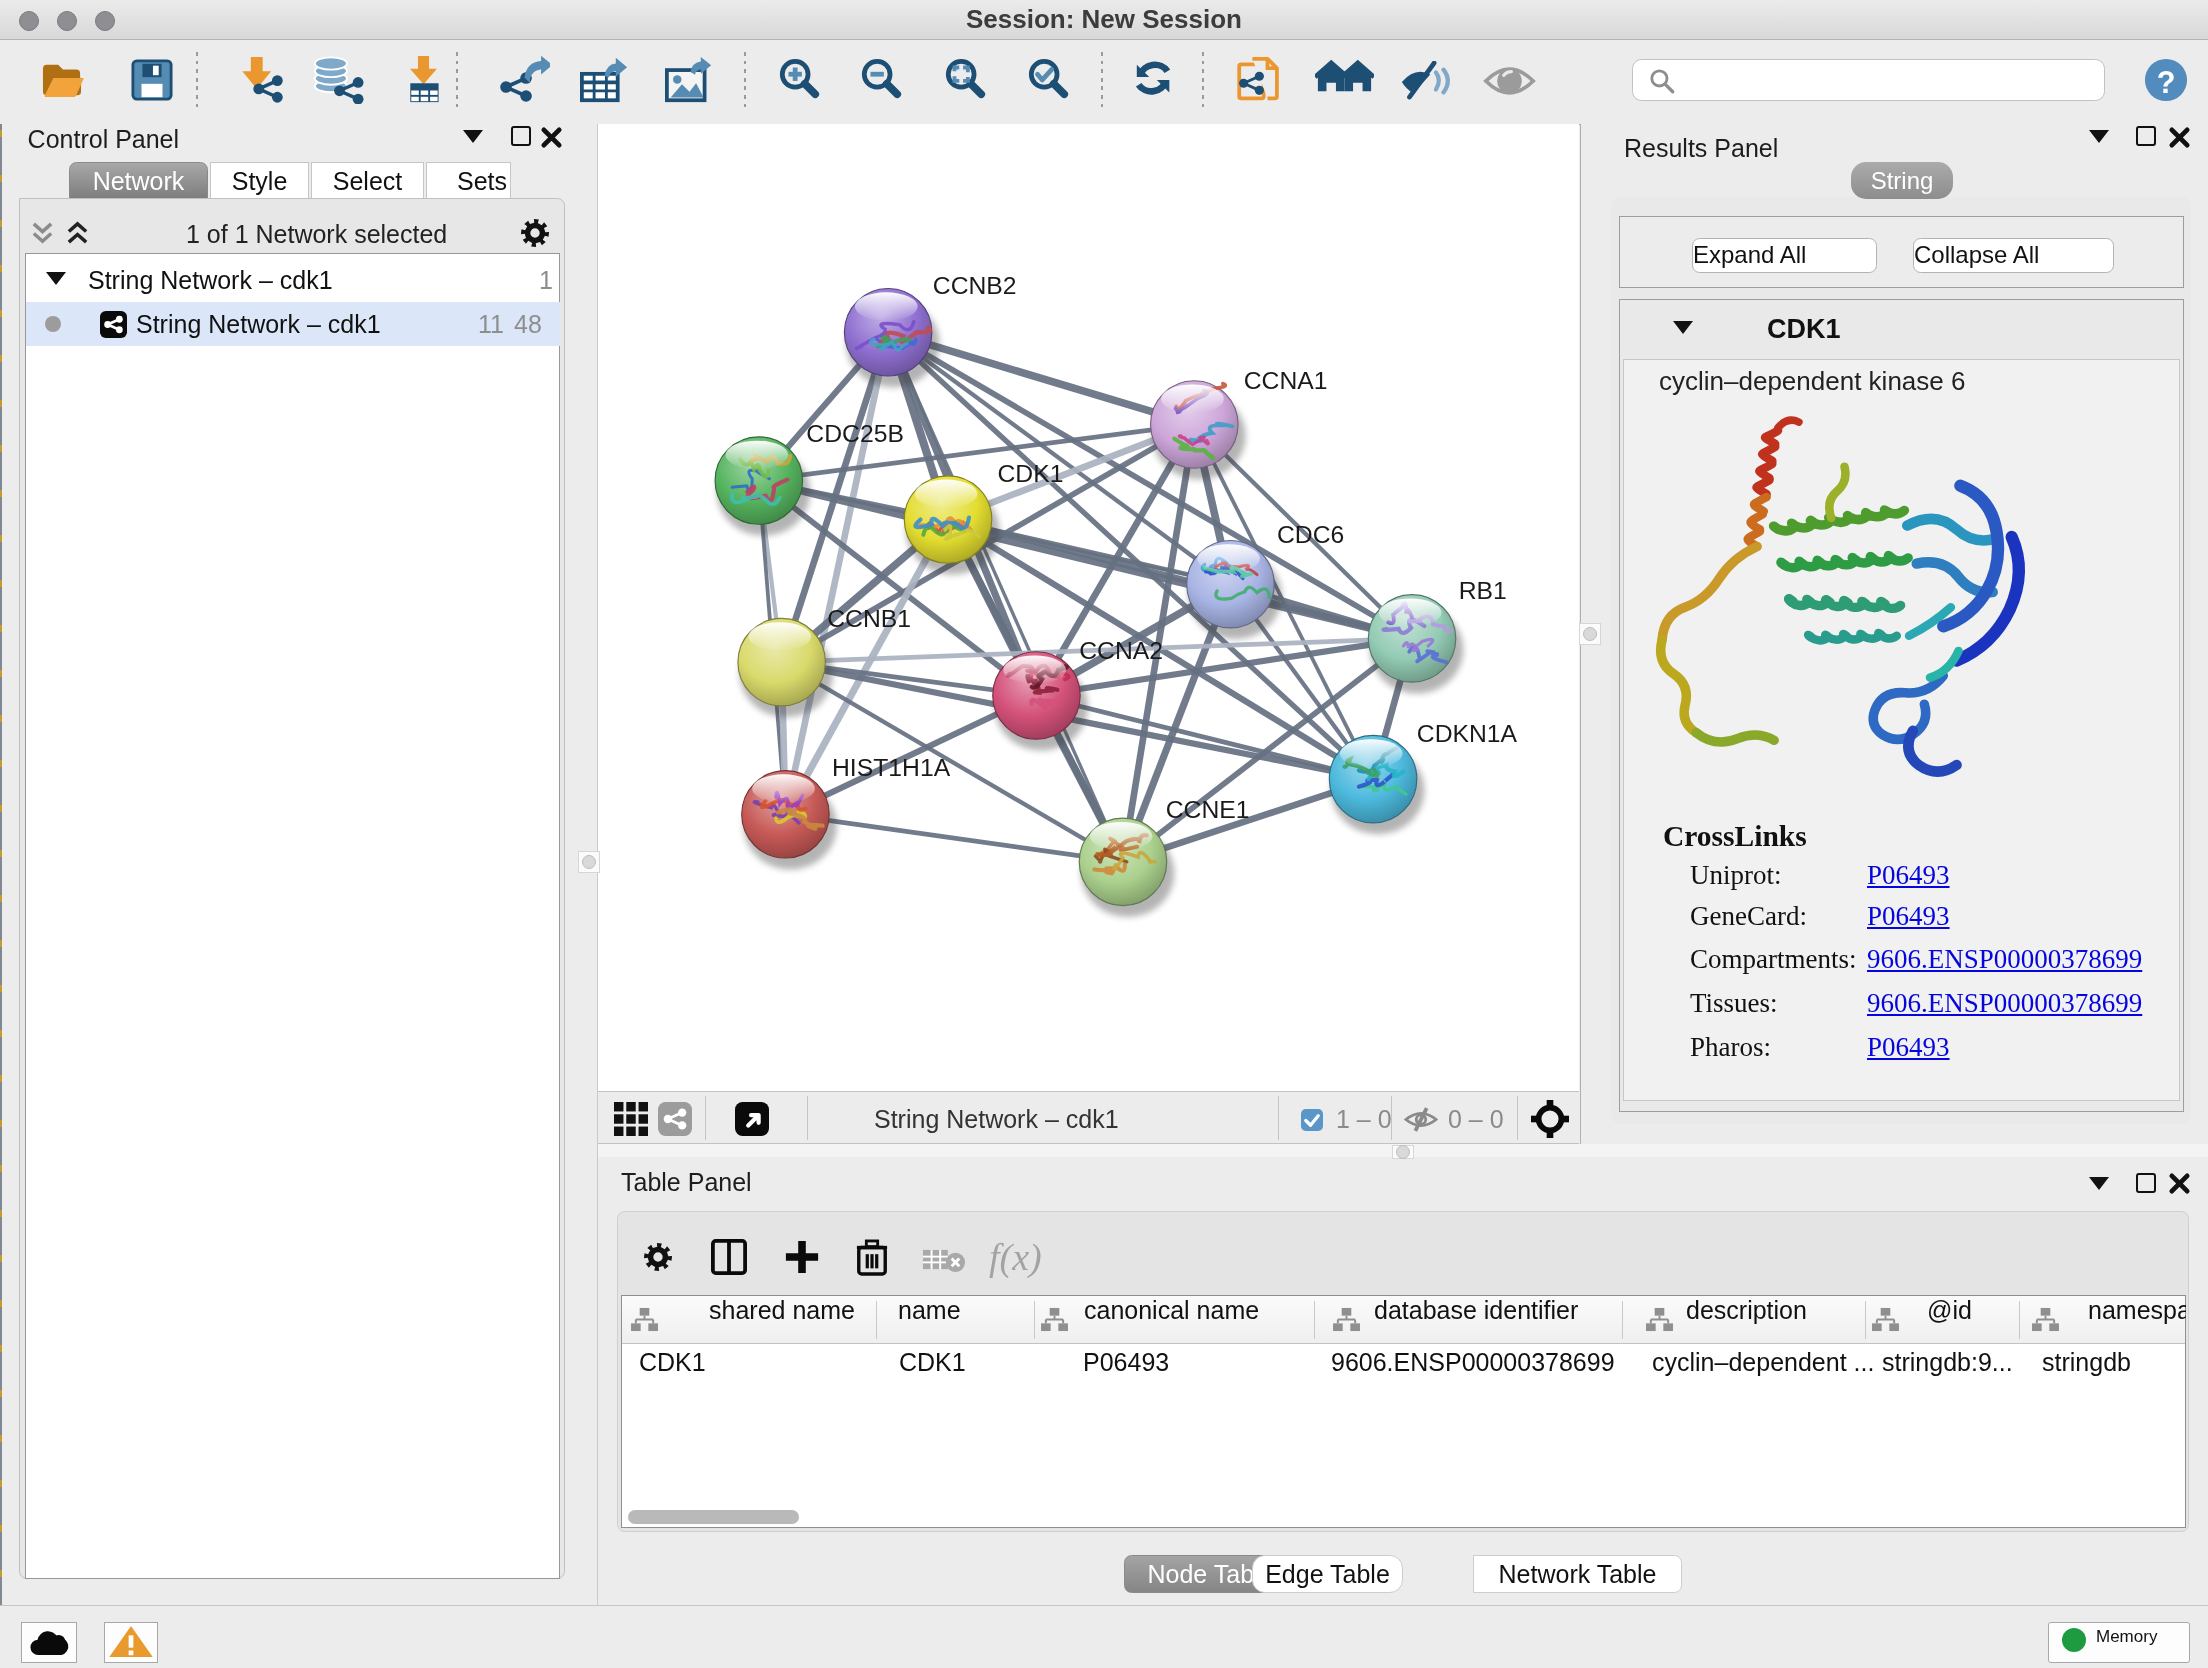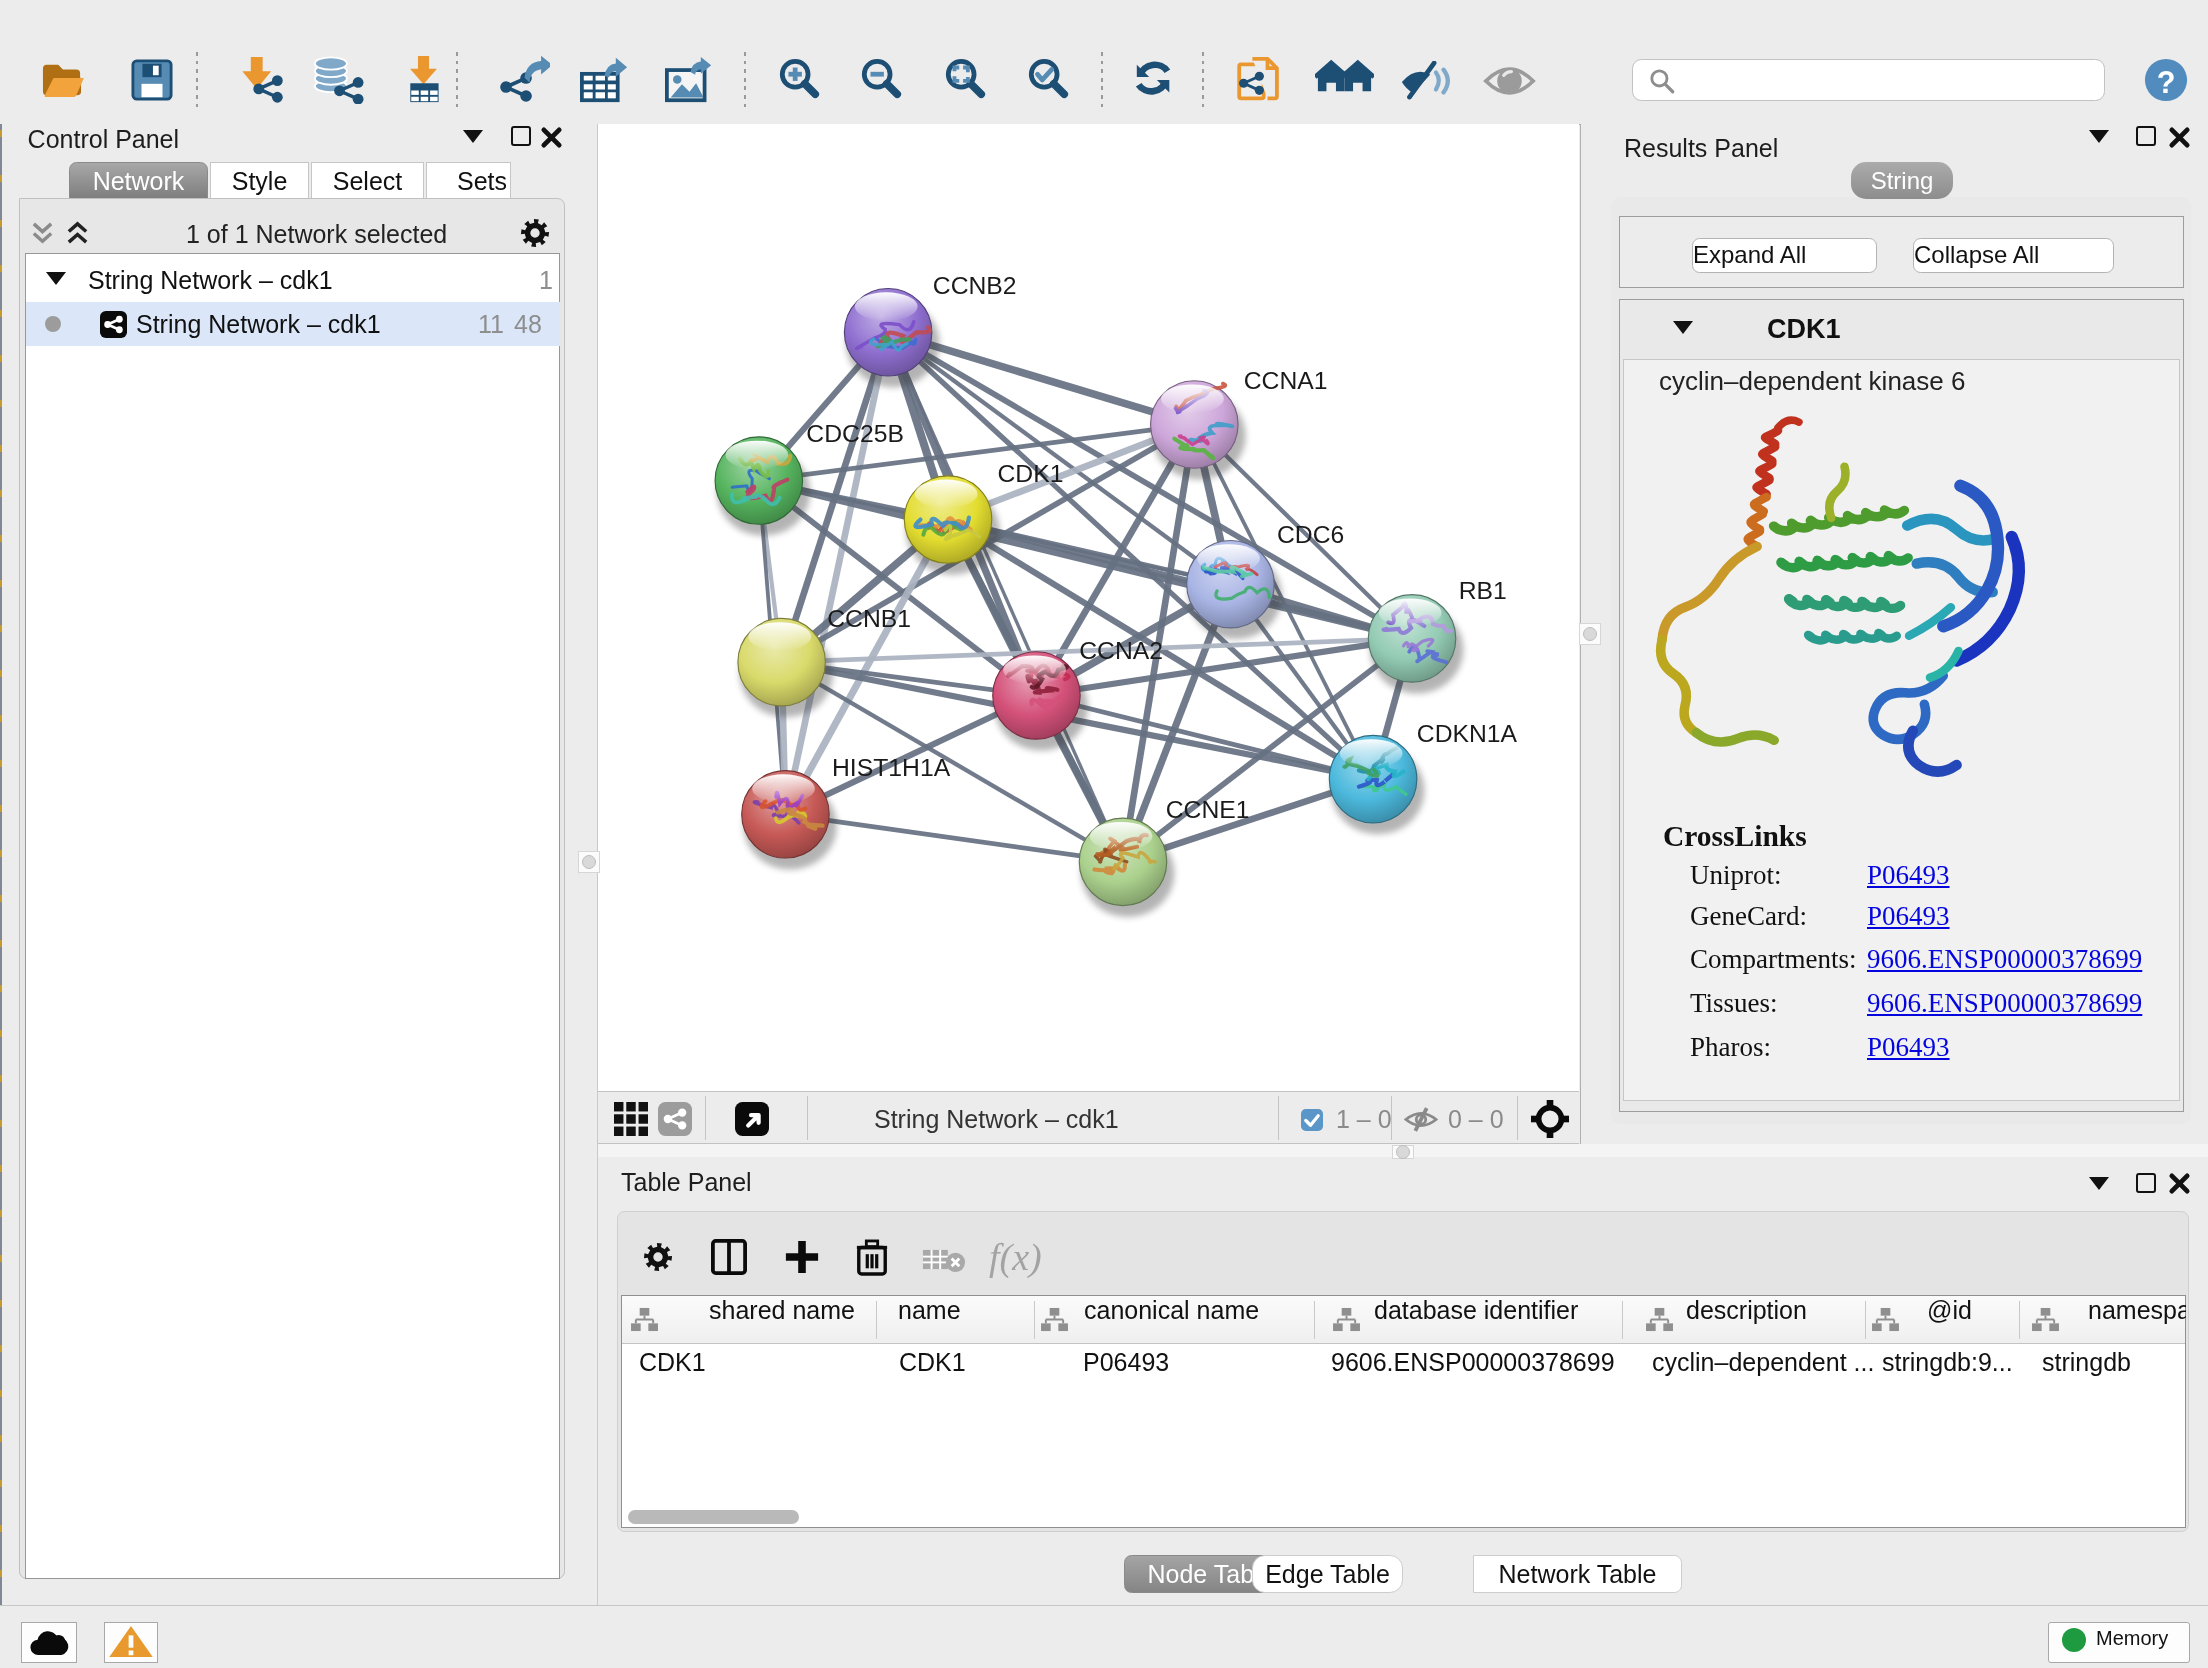--- a/index.html
+++ b/index.html
@@ -79,20 +79,26 @@
   
   .statusbar{position:absolute;left:0;top:1605px;width:2208px;height:63px;background:#ececec;
     border-top:1px solid #c6c6c6;box-sizing:border-box;}
   .sbtn{position:absolute;top:1622px;height:41px;background:#fdfdfd;border:1px solid #a8a8a8;
     box-sizing:border-box;}
 </style>
 </head>
 <body>
 <div id="win">
 
+  <div class="titlebar">
+    <div class="title">Session: New Session</div>
+    <div class="tl" style="left:19px;"></div>
+    <div class="tl" style="left:57px;"></div>
+    <div class="tl" style="left:95px;"></div>
+  </div>
 
   <div class="toolbar">
     <div class="tdiv" style="left:196px;"></div>
       <div class="tdiv" style="left:456px;"></div>
       <div class="tdiv" style="left:744px;"></div>
       <div class="tdiv" style="left:1101px;"></div>
       <div class="tdiv" style="left:1202px;"></div>
       <svg class="tbi" style="left:40px;top:19px;" width="44" height="40" viewBox="0 0 46 42">
         <path d="M3 10 q0-4 4-4 h12 l5 5 h14 q4 0 4 4 v5 H3 z" fill="#b06f12"></path>
         <path d="M3 38 V18 h36 q4 0 4 4 v12 q0 4 -4 4 H7 q-4 0 -4-4 z" fill="#b06f12"></path>
@@ -709,21 +715,21 @@
   <div class="abs" style="left:628px;top:1510px;width:171px;height:14.3px;border-radius:7.6px;background:#b9b9b9;"></div>
   <div class="btab" style="left:1124px;width:173px;background:linear-gradient(#a4a4a4,#858585);color:#fff;border-color:#8a8a8a;border-radius:7.6px 0 0 7.6px;">Node Table</div>
   <div class="btab" style="left:1252px;width:151px;border-radius:13px;">Edge Table</div>
   <div class="btab" style="left:1473px;width:209px;border-radius:0 7.6px 7.6px 0;">Network Table</div>
 
   <div class="statusbar"></div>
   <div class="sbtn" style="left:21px;width:56px;"></div>
   <div class="sbtn" style="left:104px;width:54px;"></div>
   <div class="sbtn" style="left:2048px;width:142px;border-radius:2.9px;"></div>
   <div class="abs" style="left:2062px;top:1628px;width:24px;height:24px;border-radius:50%;background:#1e9b40;"></div>
-  <div class="abs" style="left:2096px;top:1627px;font-size:20px;color:#111;">Memory</div>
+  <div class="abs" style="left:2096px;top:1627px;font-size:17px;color:#111;">Memory</div>
   <svg class="abs" style="left:28.5px;top:1630px;" width="42" height="27" viewBox="0 0 44 28">
       <path d="M10 26 a8 8 0 0 1 -1 -16 a11 11 0 0 1 21 -2 a8 8 0 0 1 4 18 z" fill="#0a0a0a"></path>
       <circle cx="31" cy="12" r="7" fill="#0a0a0a"></circle>
     </svg>
     <svg class="abs" style="left:107px;top:1625px;" width="48" height="34" viewBox="0 0 50 36">
       <path d="M25 1 L48 34 H2 z" fill="#e89a2e"></path>
       <rect x="22.5" y="11" width="5" height="13" fill="#fff"></rect>
       <rect x="22.5" y="27" width="5" height="5" fill="#fff"></rect>
     </svg>
 <div class="abs" style="left:578px;top:851px;width:20px;height:20px;background:#fbfbfb;border:1px solid #d6d6d6;"></div>

